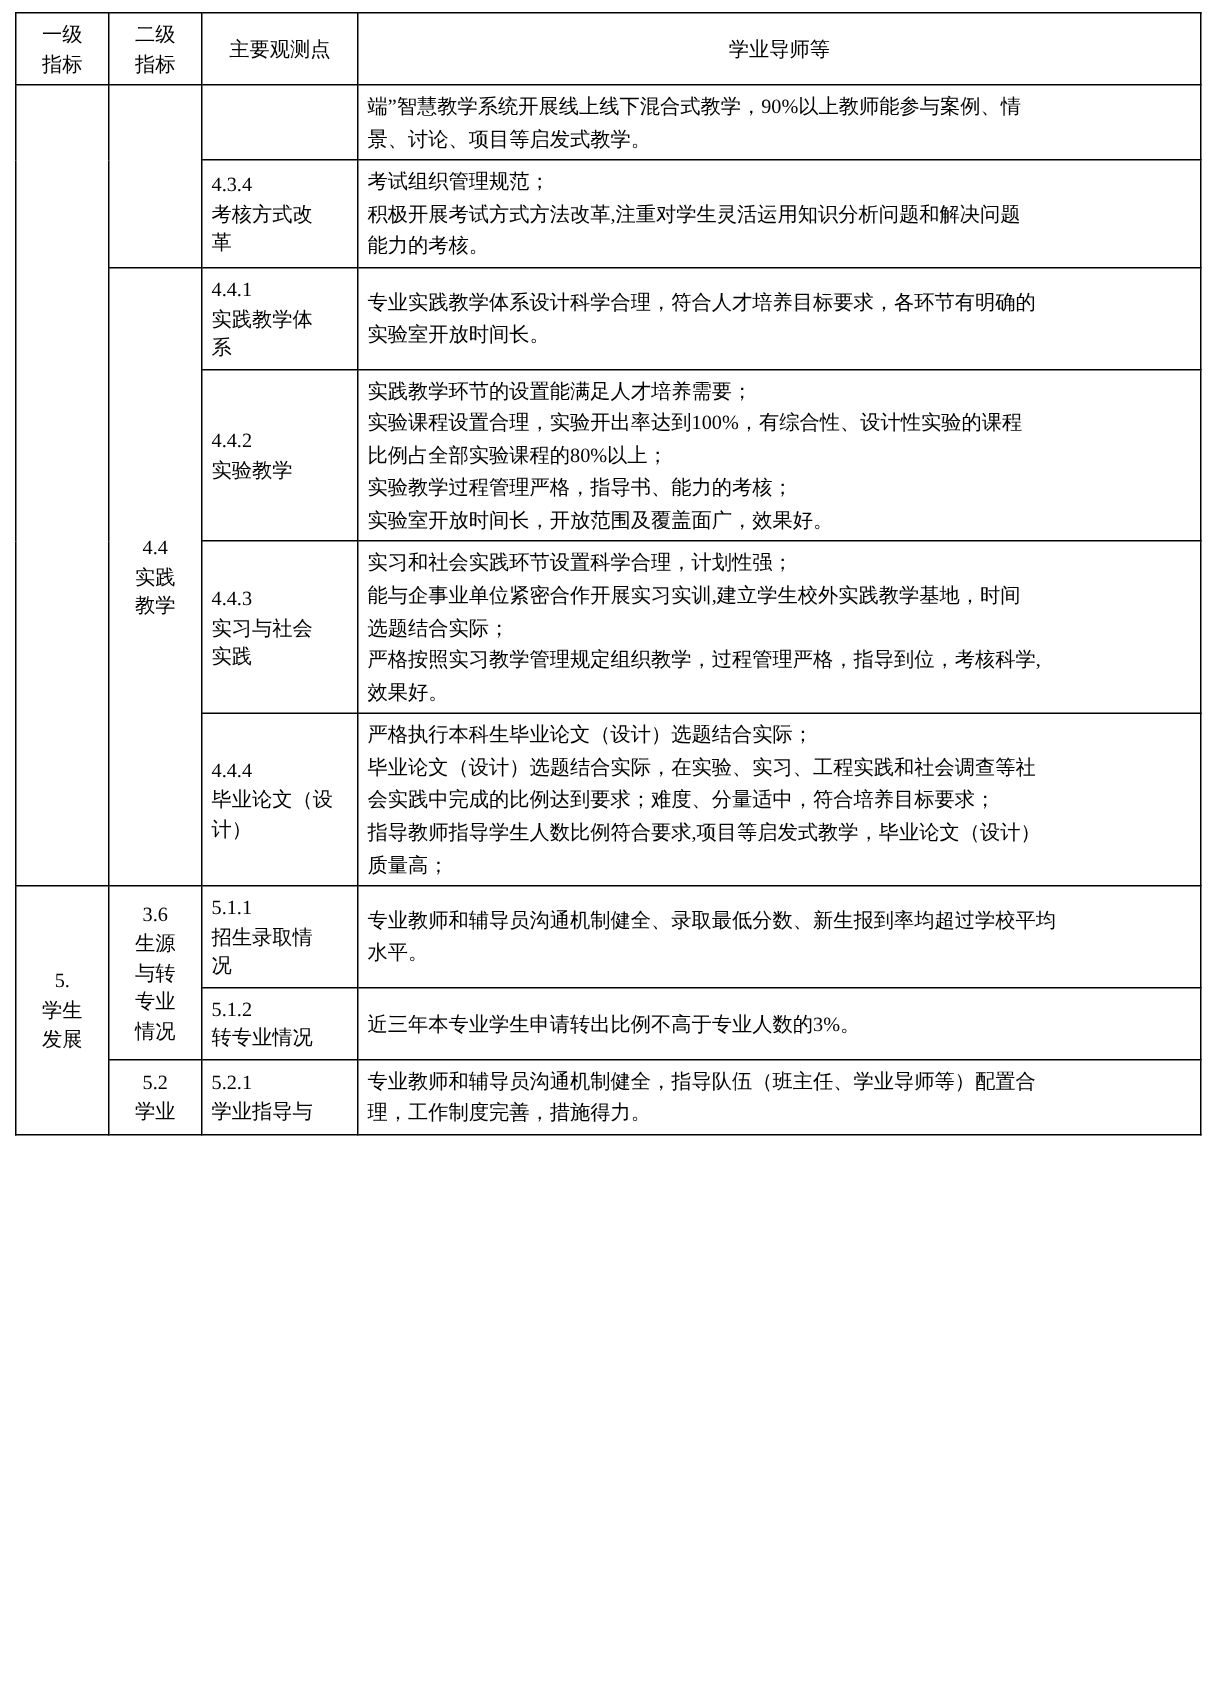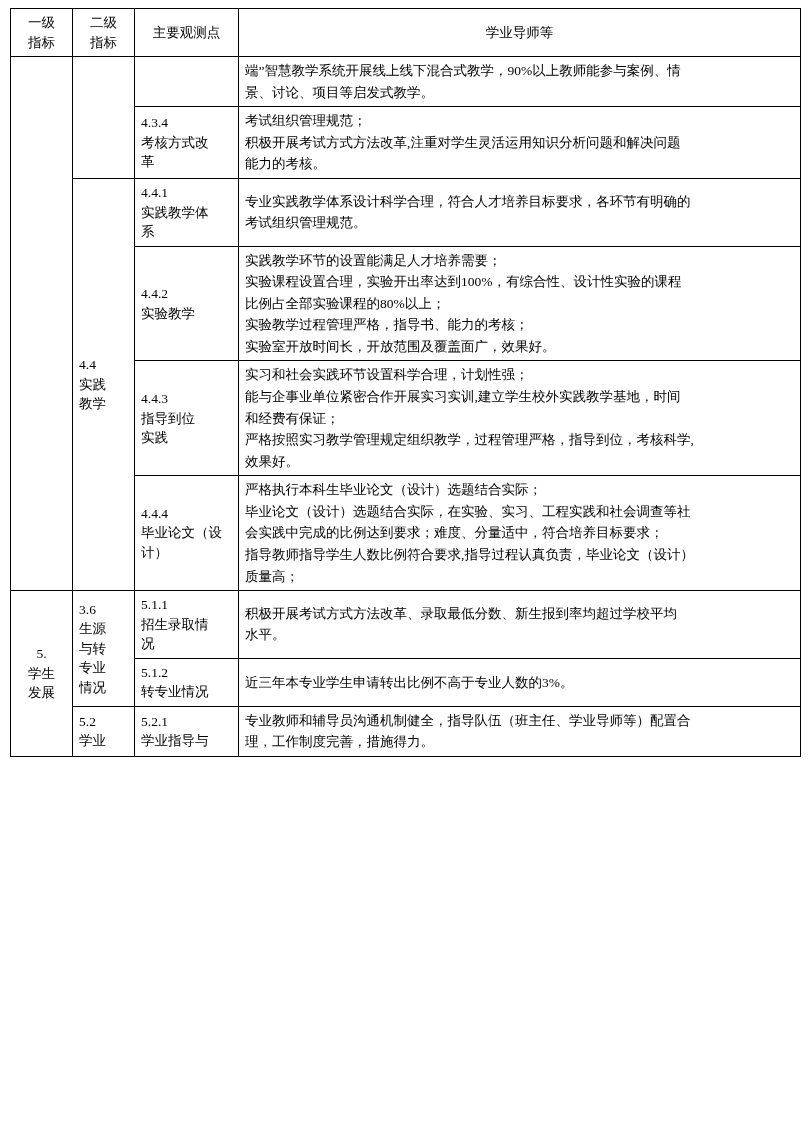--- a/index.html
+++ b/index.html
@@ -46,21 +46,21 @@
     padding: 8px 4px;
     line-height: 1.5;
   }
   td.lvl1 {
     text-align: center;
     font-weight: bold;
     font-size: 14px;
     line-height: 1.6;
   }
   td.lvl2 {
-    text-align: left;
+    text-align: center;
     font-size: 13.5px;
     line-height: 1.6;
   }
   td.obs {
     font-size: 13.5px;
     line-height: 1.6;
   }
   td.content {
     text-align: left;
     font-size: 13.5px;
@@ -134,64 +134,64 @@
           <div>实践</div>
           <div>教学</div>
         </td>
         <td class="obs">
           <div>4.4.1</div>
           <div>实践教学体</div>
           <div>系</div>
         </td>
         <td class="content">
           <p>专业实践教学体系设计科学合理，符合人才培养目标要求，各环节有明确的</p>
-          <p>考试组织管理规范。</p>
+          <p>实验室开放时间长。</p>
         </td>
       </tr>
 
       <tr>
         <td class="obs">
           <div>4.4.2</div>
           <div>实验教学</div>
         </td>
         <td class="content">
           <p>实践教学环节的设置能满足人才培养需要；</p>
           <p>实验课程设置合理，实验开出率达到100%，有综合性、设计性实验的课程</p>
           <p>比例占全部实验课程的80%以上；</p>
           <p>实验教学过程管理严格，指导书、能力的考核；</p>
           <p>实验室开放时间长，开放范围及覆盖面广，效果好。</p>
         </td>
       </tr>
 
       <tr>
         <td class="obs">
           <div>4.4.3</div>
-          <div>指导到位</div>
+          <div>实习与社会</div>
           <div>实践</div>
         </td>
         <td class="content">
           <p>实习和社会实践环节设置科学合理，计划性强；</p>
           <p>能与企事业单位紧密合作开展实习实训,建立学生校外实践教学基地，时间</p>
-          <p>和经费有保证；</p>
+          <p>选题结合实际；</p>
           <p>严格按照实习教学管理规定组织教学，过程管理严格，指导到位，考核科学,</p>
           <p>效果好。</p>
         </td>
       </tr>
 
       <tr>
         <td class="obs">
           <div>4.4.4</div>
           <div>毕业论文（设</div>
           <div>计）</div>
         </td>
         <td class="content">
           <p>严格执行本科生毕业论文（设计）选题结合实际；</p>
           <p>毕业论文（设计）选题结合实际，在实验、实习、工程实践和社会调查等社</p>
           <p>会实践中完成的比例达到要求；难度、分量适中，符合培养目标要求；</p>
-          <p>指导教师指导学生人数比例符合要求,指导过程认真负责，毕业论文（设计）</p>
+          <p>指导教师指导学生人数比例符合要求,项目等启发式教学，毕业论文（设计）</p>
           <p>质量高；</p>
         </td>
       </tr>
 
       <tr>
         <td class="lvl1" rowspan="3">
           <div>5.</div>
           <div>学生</div>
           <div>发展</div>
         </td>
@@ -201,21 +201,21 @@
           <div>与转</div>
           <div>专业</div>
           <div>情况</div>
         </td>
         <td class="obs">
           <div>5.1.1</div>
           <div>招生录取情</div>
           <div>况</div>
         </td>
         <td class="content">
-          <p>积极开展考试方式方法改革、录取最低分数、新生报到率均超过学校平均</p>
+          <p>专业教师和辅导员沟通机制健全、录取最低分数、新生报到率均超过学校平均</p>
           <p>水平。</p>
         </td>
       </tr>
 
       <tr>
         <td class="obs">
           <div>5.1.2</div>
           <div>转专业情况</div>
         </td>
         <td class="content mid">

